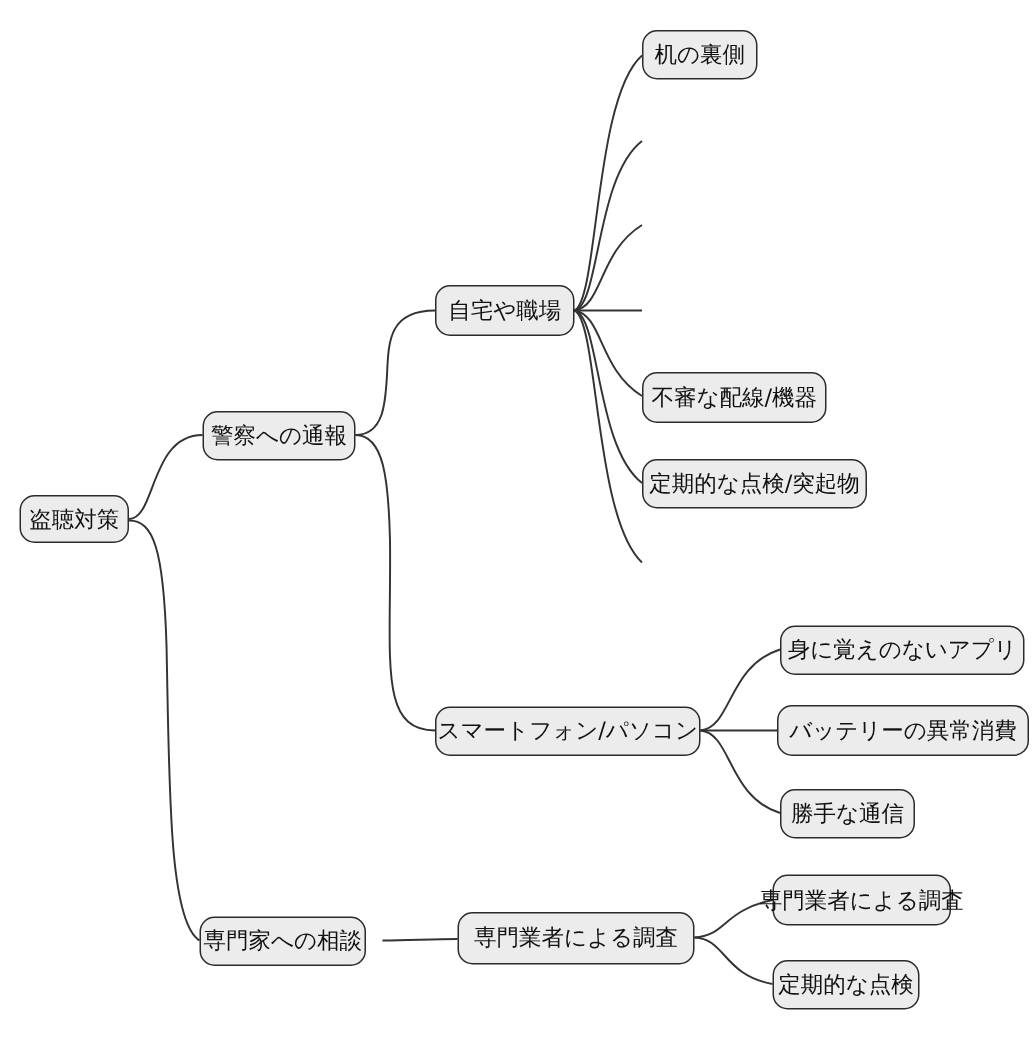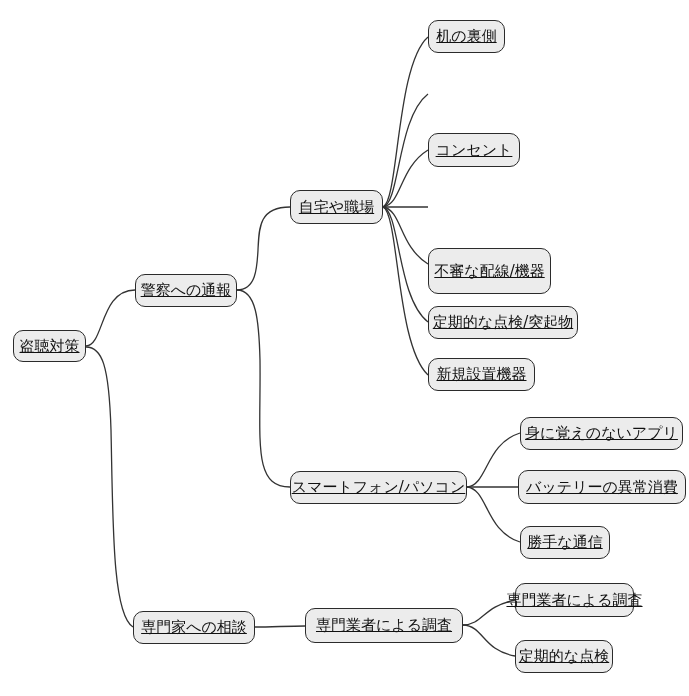--- a/index.html
+++ b/index.html
@@ -11,21 +11,21 @@
   .canvas{
     position:relative;width:689px;height:696px;background:var(--background);
     font-family:"DejaVu Sans","Liberation Sans",sans-serif;overflow:hidden;
   }
   .edges{position:absolute;left:0;top:0;width:689px;height:696px;}
   .edges path{fill:none;stroke:var(--edge-color);stroke-width:1.3px;}
   .node{
     position:absolute;display:flex;align-items:center;justify-content:center;
     background:var(--node-fill);border:1.5px solid var(--node-border);
     border-radius:10px;font-size:15px;color:var(--text-color);
-    white-space:nowrap;line-height:1;text-decoration:underline;
+    white-space:nowrap;line-height:1;
   }
 </style>
 </head>
 <body>
 
 <div class="canvas">
 
   <svg class="edges" viewBox="0 0 689 696" xmlns="http://www.w3.org/2000/svg">
     <path d="M86,346 C104,346 100,290 135,290"></path>
     <path d="M86,347 C102,347 109,365 111,430 C113,520 112,614 133,627"></path>
@@ -43,39 +43,37 @@
     <path d="M467,487 C488,489 485,531 520,542"></path>
     <path d="M255,627 C272,627 288,626 305,626"></path>
     <path d="M463,625 C484,624 482,607 515,600"></path>
     <path d="M463,625 C484,626 482,650 515,656"></path>
   </svg>
 
   <div class="node" style="left:13px;top:330px;width:73px;height:32px">盗聴対策</div>
 
   <div class="node" style="left:135px;top:274px;width:102px;height:33px">警察への通報</div>
 
-  <div class="node" style="left:133px;top:611px;width:122px;height:33px">専門家への相談</div>
+  <div class="node" style="left:133px;top:611px;width:111px;height:33px">専門家への相談</div>
 
   <div class="node" style="left:290px;top:190px;width:93px;height:34px">自宅や職場</div>
 
   <div class="node" style="left:290px;top:471px;width:177px;height:33px">スマートフォン/パソコン</div>
 
   <div class="node" style="left:305px;top:608px;width:158px;height:35px">専門業者による調査</div>
 
   <div class="node" style="left:428px;top:20px;width:77px;height:33px">机の裏側</div>
 
 
-  <div class="node" style="left:428px;top:133px;width:92px;height:34px">コンセント</div>
 
 
-  <div class="node" style="left:428px;top:248px;width:123px;height:46px">不審な配線/機器</div>
+  <div class="node" style="left:428px;top:248px;width:123px;height:34px">不審な配線/機器</div>
 
   <div class="node" style="left:428px;top:306px;width:150px;height:33px">定期的な点検/突起物</div>
 
-  <div class="node" style="left:428px;top:358px;width:107px;height:33px">新規設置機器</div>
 
   <div class="node" style="left:520px;top:417px;width:163px;height:33px">身に覚えのないアプリ</div>
 
   <div class="node" style="left:518px;top:470px;width:168px;height:34px">バッテリーの異常消費</div>
 
   <div class="node" style="left:520px;top:526px;width:90px;height:33px">勝手な通信</div>
 
   <div class="node" style="left:515px;top:583px;width:119px;height:34px">専門業者による調査</div>
 
   <div class="node" style="left:515px;top:640px;width:98px;height:33px">定期的な点検</div>

